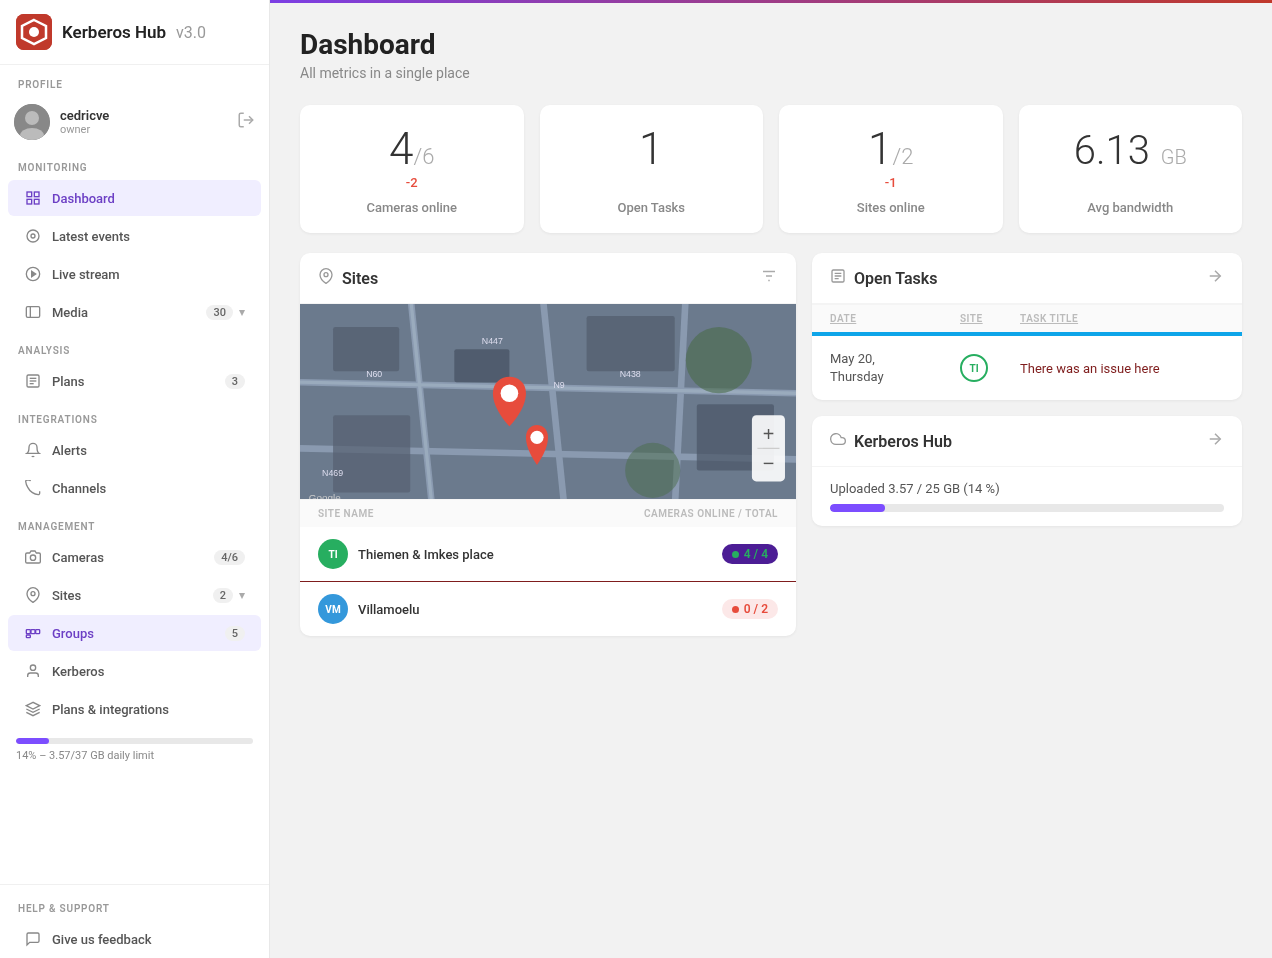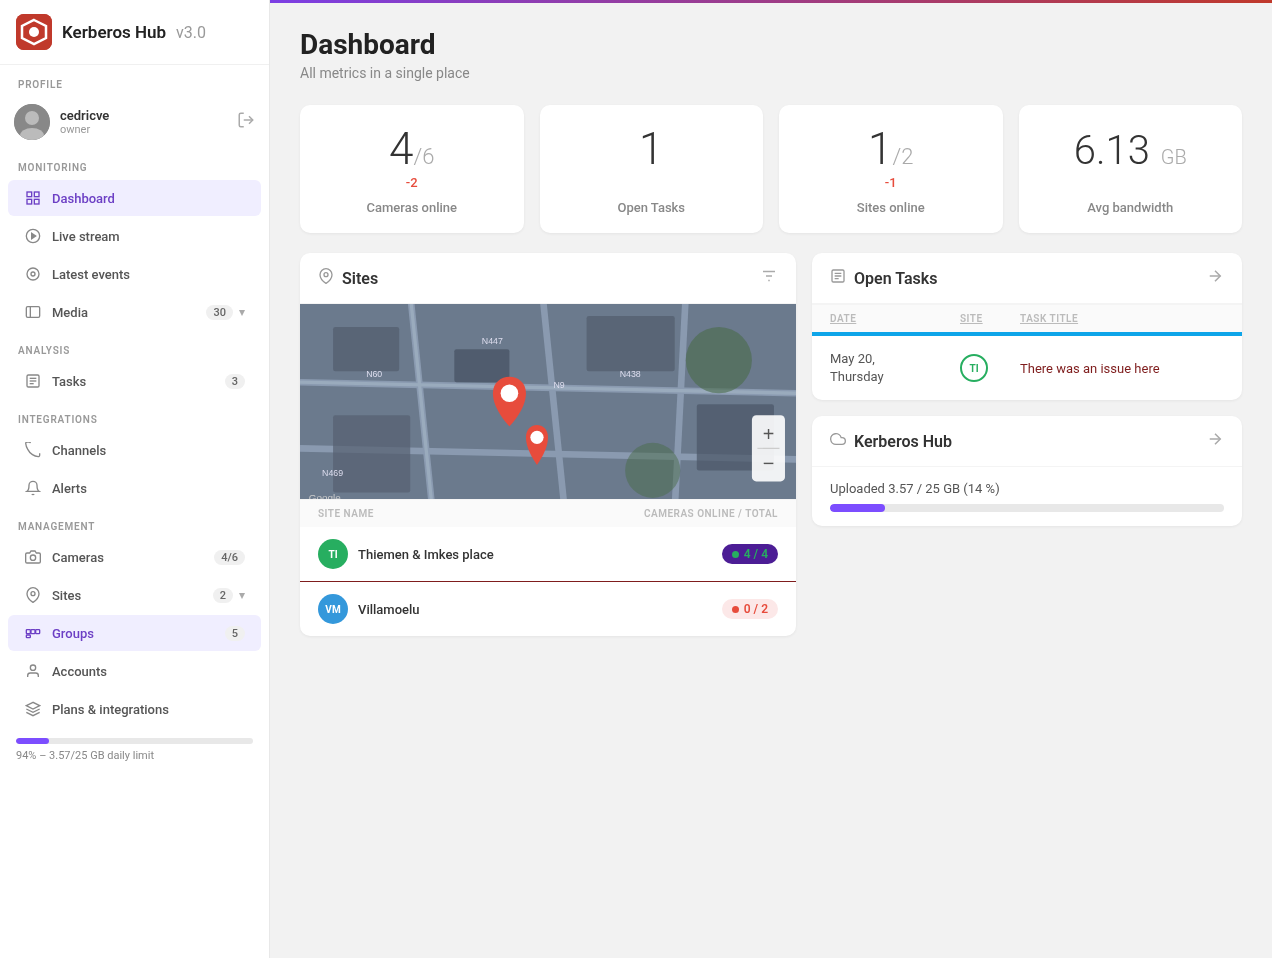--- a/index.html
+++ b/index.html
@@ -245,35 +245,35 @@
         <rect x="3" y="14" width="7" height="7"></rect>
           <rect x="14" y="14" width="7" height="7"></rect>
       </svg>
     </span>
     <span>Dashboard</span>
   </div>
 
   <div class="nav-item">
     <span class="nav-icon">
       <svg width="16" height="16" viewBox="0 0 24 24" fill="none" stroke="#888" stroke-width="2">
+        <circle cx="12" cy="12" r="9"></circle>
+          <circle cx="12" cy="12" r="3"></circle>
+      </svg>
+    </span>
+    <span>Latest events</span>
+  </div>
+
+  <div class="nav-item">
+    <span class="nav-icon">
+      <svg width="16" height="16" viewBox="0 0 24 24" fill="none" stroke="#888" stroke-width="2">
         <circle cx="12" cy="12" r="10"></circle>
           <polygon points="10,8 16,12 10,16" fill="#888"></polygon>
       </svg>
     </span>
     <span>Live stream</span>
-  </div>
-
-  <div class="nav-item">
-    <span class="nav-icon">
-      <svg width="16" height="16" viewBox="0 0 24 24" fill="none" stroke="#888" stroke-width="2">
-        <circle cx="12" cy="12" r="9"></circle>
-          <circle cx="12" cy="12" r="3"></circle>
-      </svg>
-    </span>
-    <span>Latest events</span>
   </div>
 
   <div class="nav-item">
     <span class="nav-icon">
       <svg width="16" height="16" viewBox="0 0 24 24" fill="none" stroke="#888" stroke-width="2">
         <rect x="2" y="4" width="20" height="16" rx="2"></rect>
           <line x1="8" y1="4" x2="8" y2="20"></line>
       </svg>
     </span>
     <span>Media</span>
@@ -287,43 +287,43 @@
 
   <div class="nav-item">
     <span class="nav-icon">
       <svg width="16" height="16" viewBox="0 0 24 24" fill="none" stroke="#888" stroke-width="2">
         <rect x="3" y="3" width="18" height="18" rx="2"></rect>
         <line x1="7" y1="8" x2="17" y2="8"></line>
           <line x1="7" y1="12" x2="17" y2="12"></line>
         <line x1="7" y1="16" x2="13" y2="16"></line>
       </svg>
     </span>
-    <span>Tasks</span>
+    <span>Plans</span>
     <span class="badge">3</span>
   </div>
 
   <div class="section-label">INTEGRATIONS</div>
-
-  <div class="nav-item">
-    <span class="nav-icon">
-      <svg width="16" height="16" viewBox="0 0 24 24" fill="none" stroke="#888" stroke-width="2">
-        <path d="M22 16.92v3a2 2 0 0 1-2.18 2 19.79 19.79 0 0 1-8.63-3.07A19.5 19.5 0 0 1 4.15 11 19.79 19.79 0 0 1 1.08 2.18 2 2 0 0 1 3.05 0h3a2 2 0 0 1 2 1.72"></path>
-      </svg>
-    </span>
-    <span>Channels</span>
-  </div>
 
   <div class="nav-item">
     <span class="nav-icon">
       <svg width="16" height="16" viewBox="0 0 24 24" fill="none" stroke="#888" stroke-width="2">
         <path d="M18 8A6 6 0 0 0 6 8c0 7-3 9-3 9h18s-3-2-3-9"></path>
         <path d="M13.73 21a2 2 0 0 1-3.46 0"></path>
       </svg>
     </span>
     <span>Alerts</span>
+  </div>
+
+  <div class="nav-item">
+    <span class="nav-icon">
+      <svg width="16" height="16" viewBox="0 0 24 24" fill="none" stroke="#888" stroke-width="2">
+        <path d="M22 16.92v3a2 2 0 0 1-2.18 2 19.79 19.79 0 0 1-8.63-3.07A19.5 19.5 0 0 1 4.15 11 19.79 19.79 0 0 1 1.08 2.18 2 2 0 0 1 3.05 0h3a2 2 0 0 1 2 1.72"></path>
+      </svg>
+    </span>
+    <span>Channels</span>
   </div>
 
   <div class="section-label">MANAGEMENT</div>
 
   <div class="nav-item">
     <span class="nav-icon">
       <svg width="16" height="16" viewBox="0 0 24 24" fill="none" stroke="#888" stroke-width="2">
         <path d="M23 19a2 2 0 0 1-2 2H3a2 2 0 0 1-2-2V8a2 2 0 0 1 2-2h4l2-3h6l2 3h4a2 2 0 0 1 2 2z"></path>
         <circle cx="12" cy="13" r="4"></circle>
       </svg>
@@ -359,41 +359,52 @@
     <span class="badge">5</span>
   </div>
 
   <div class="nav-item">
     <span class="nav-icon">
       <svg width="16" height="16" viewBox="0 0 24 24" fill="none" stroke="#888" stroke-width="2">
         <path d="M20 21v-2a4 4 0 0 0-4-4H8a4 4 0 0 0-4 4v2"></path>
         <circle cx="12" cy="7" r="4"></circle>
       </svg>
     </span>
-    <span>Accounts</span>
+    <span>Kerberos</span>
   </div>
 
   <div class="nav-item">
     <span class="nav-icon">
       <svg width="16" height="16" viewBox="0 0 24 24" fill="none" stroke="#888" stroke-width="2">
         <path d="M12 2L2 7l10 5 10-5-10-5z"></path>
         <path d="M2 17l10 5 10-5"></path>
         <path d="M2 12l10 5 10-5"></path>
       </svg>
     </span>
     <span>Plans &amp; integrations</span>
   </div>
 
   <div class="storage-bar-container">
     <div class="storage-bar-track">
       <div class="storage-bar-fill" style="width: 14%"></div>
     </div>
-    <div class="storage-text">94% – 3.57/25 GB daily limit</div>
-  </div>
-
+    <div class="storage-text">14% – 3.57/37 GB daily limit</div>
+  </div>
+
+  <div class="help-section">
+    <div class="section-label">HELP &amp; SUPPORT</div>
+    <div class="nav-item">
+      <span class="nav-icon">
+        <svg width="16" height="16" viewBox="0 0 24 24" fill="none" stroke="#888" stroke-width="2">
+          <path d="M21 15a2 2 0 0 1-2 2H7l-4 4V5a2 2 0 0 1 2-2h14a2 2 0 0 1 2 2z"></path>
+        </svg>
+      </span>
+      <span>Give us feedback</span>
+    </div>
+  </div>
 
 </div>
 
 <div id="main">
 
   <div class="page-title">Dashboard</div>
   <div class="page-subtitle">All metrics in a single place</div>
 
   <div class="metrics-row">
 

